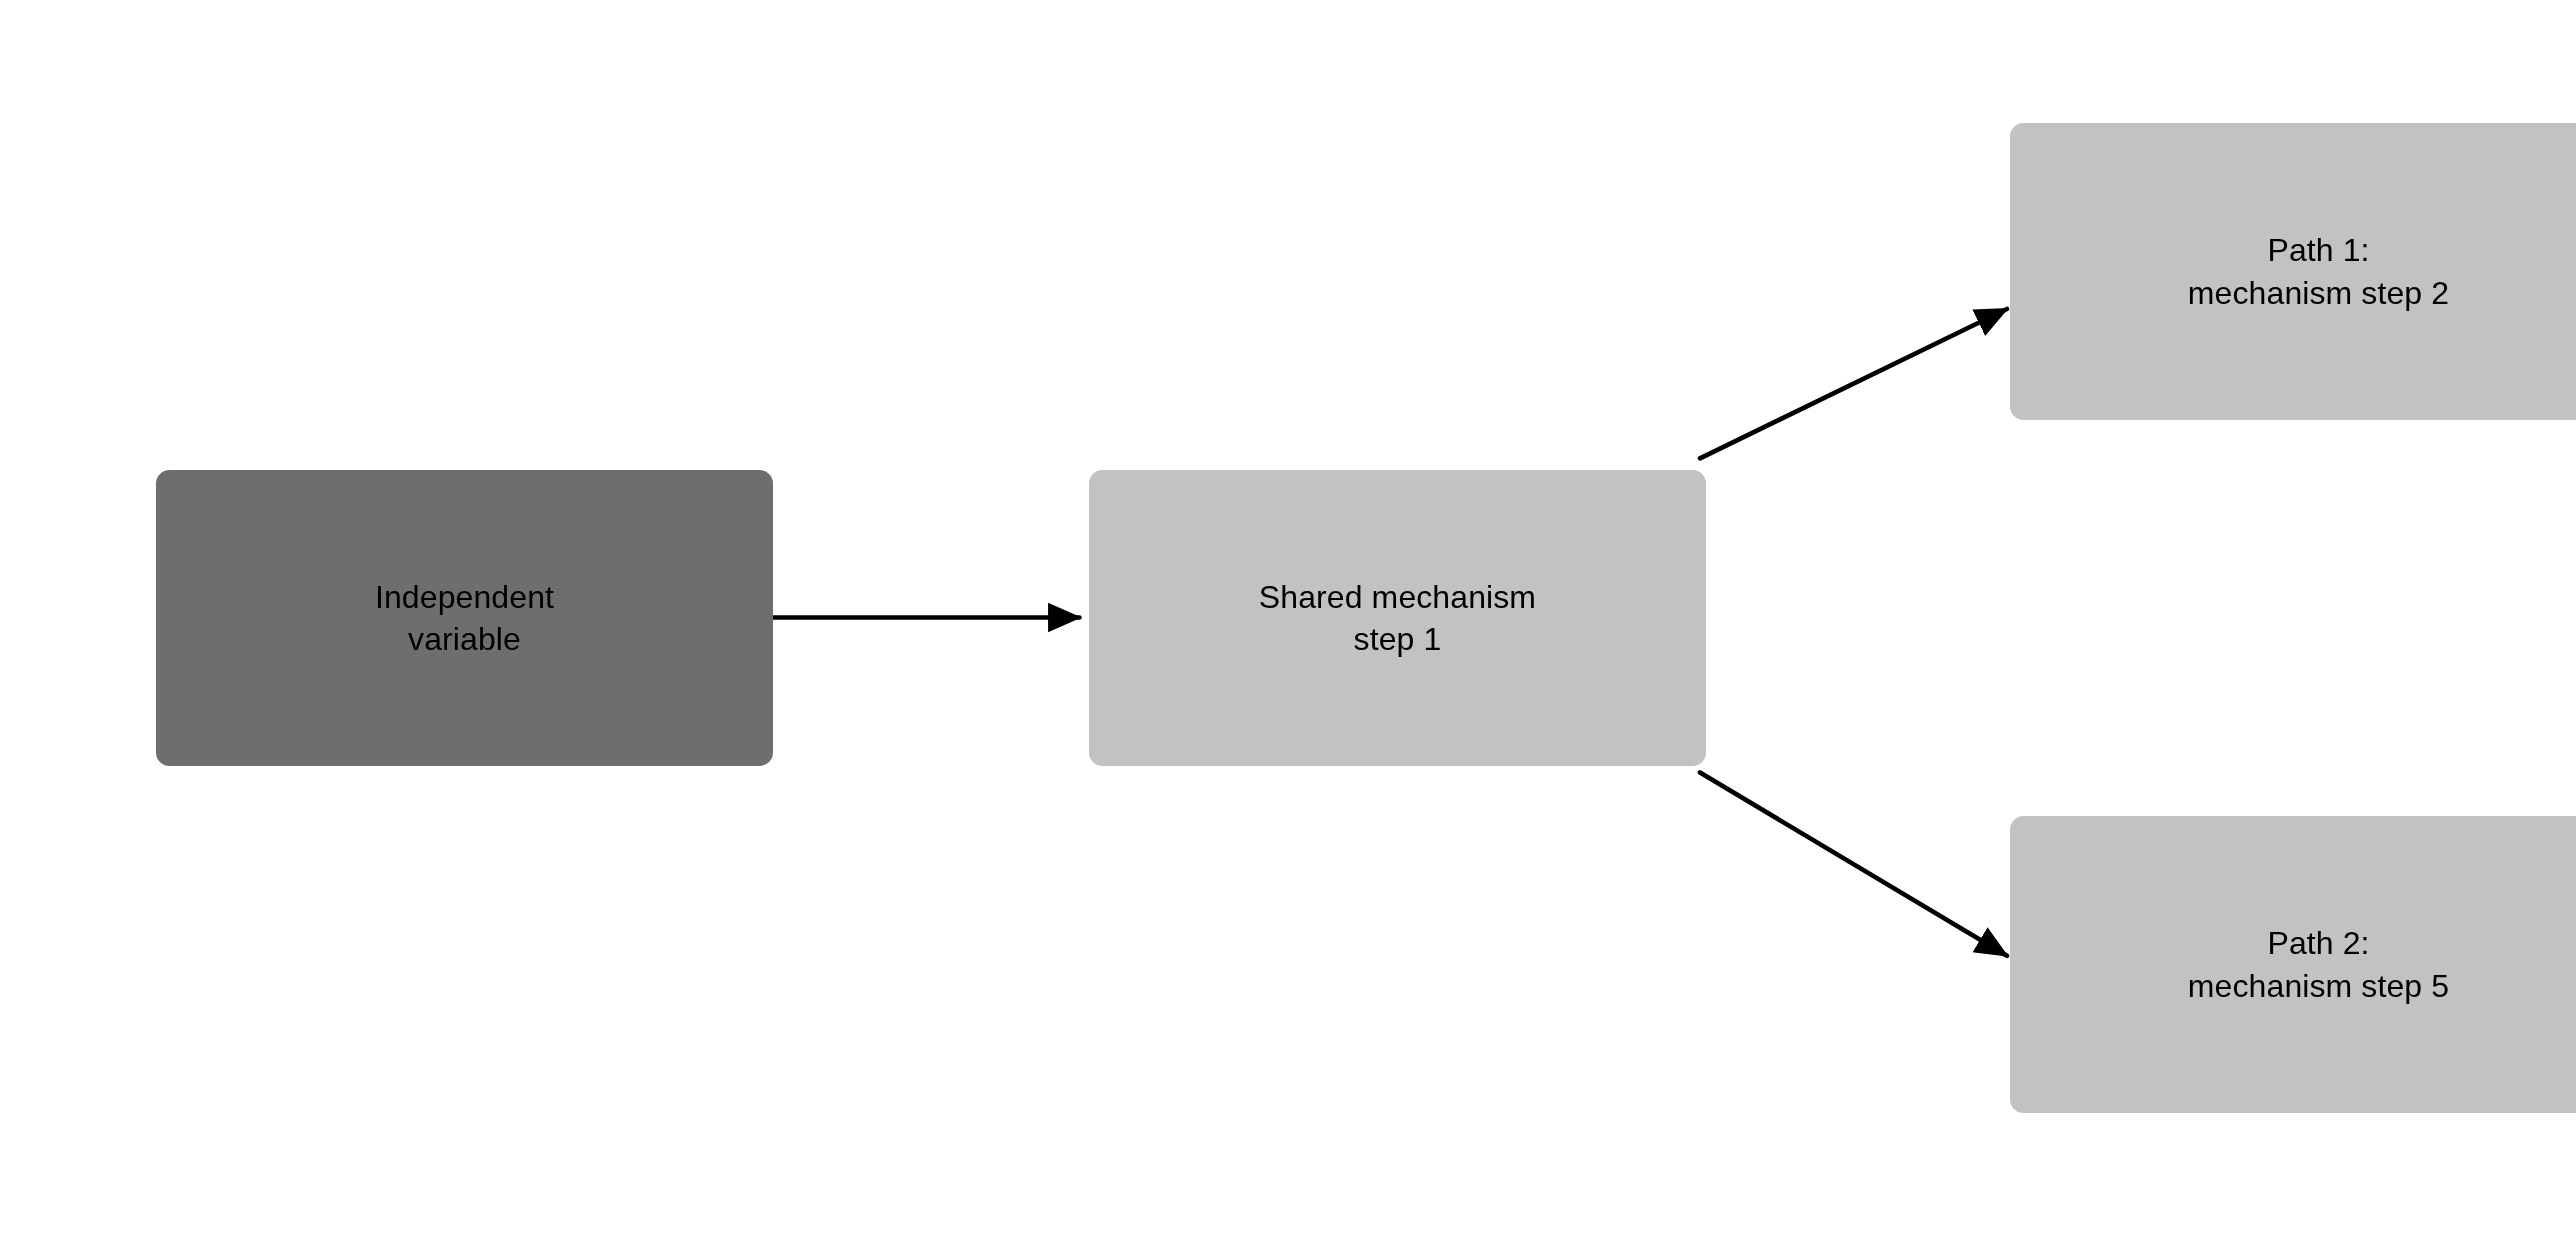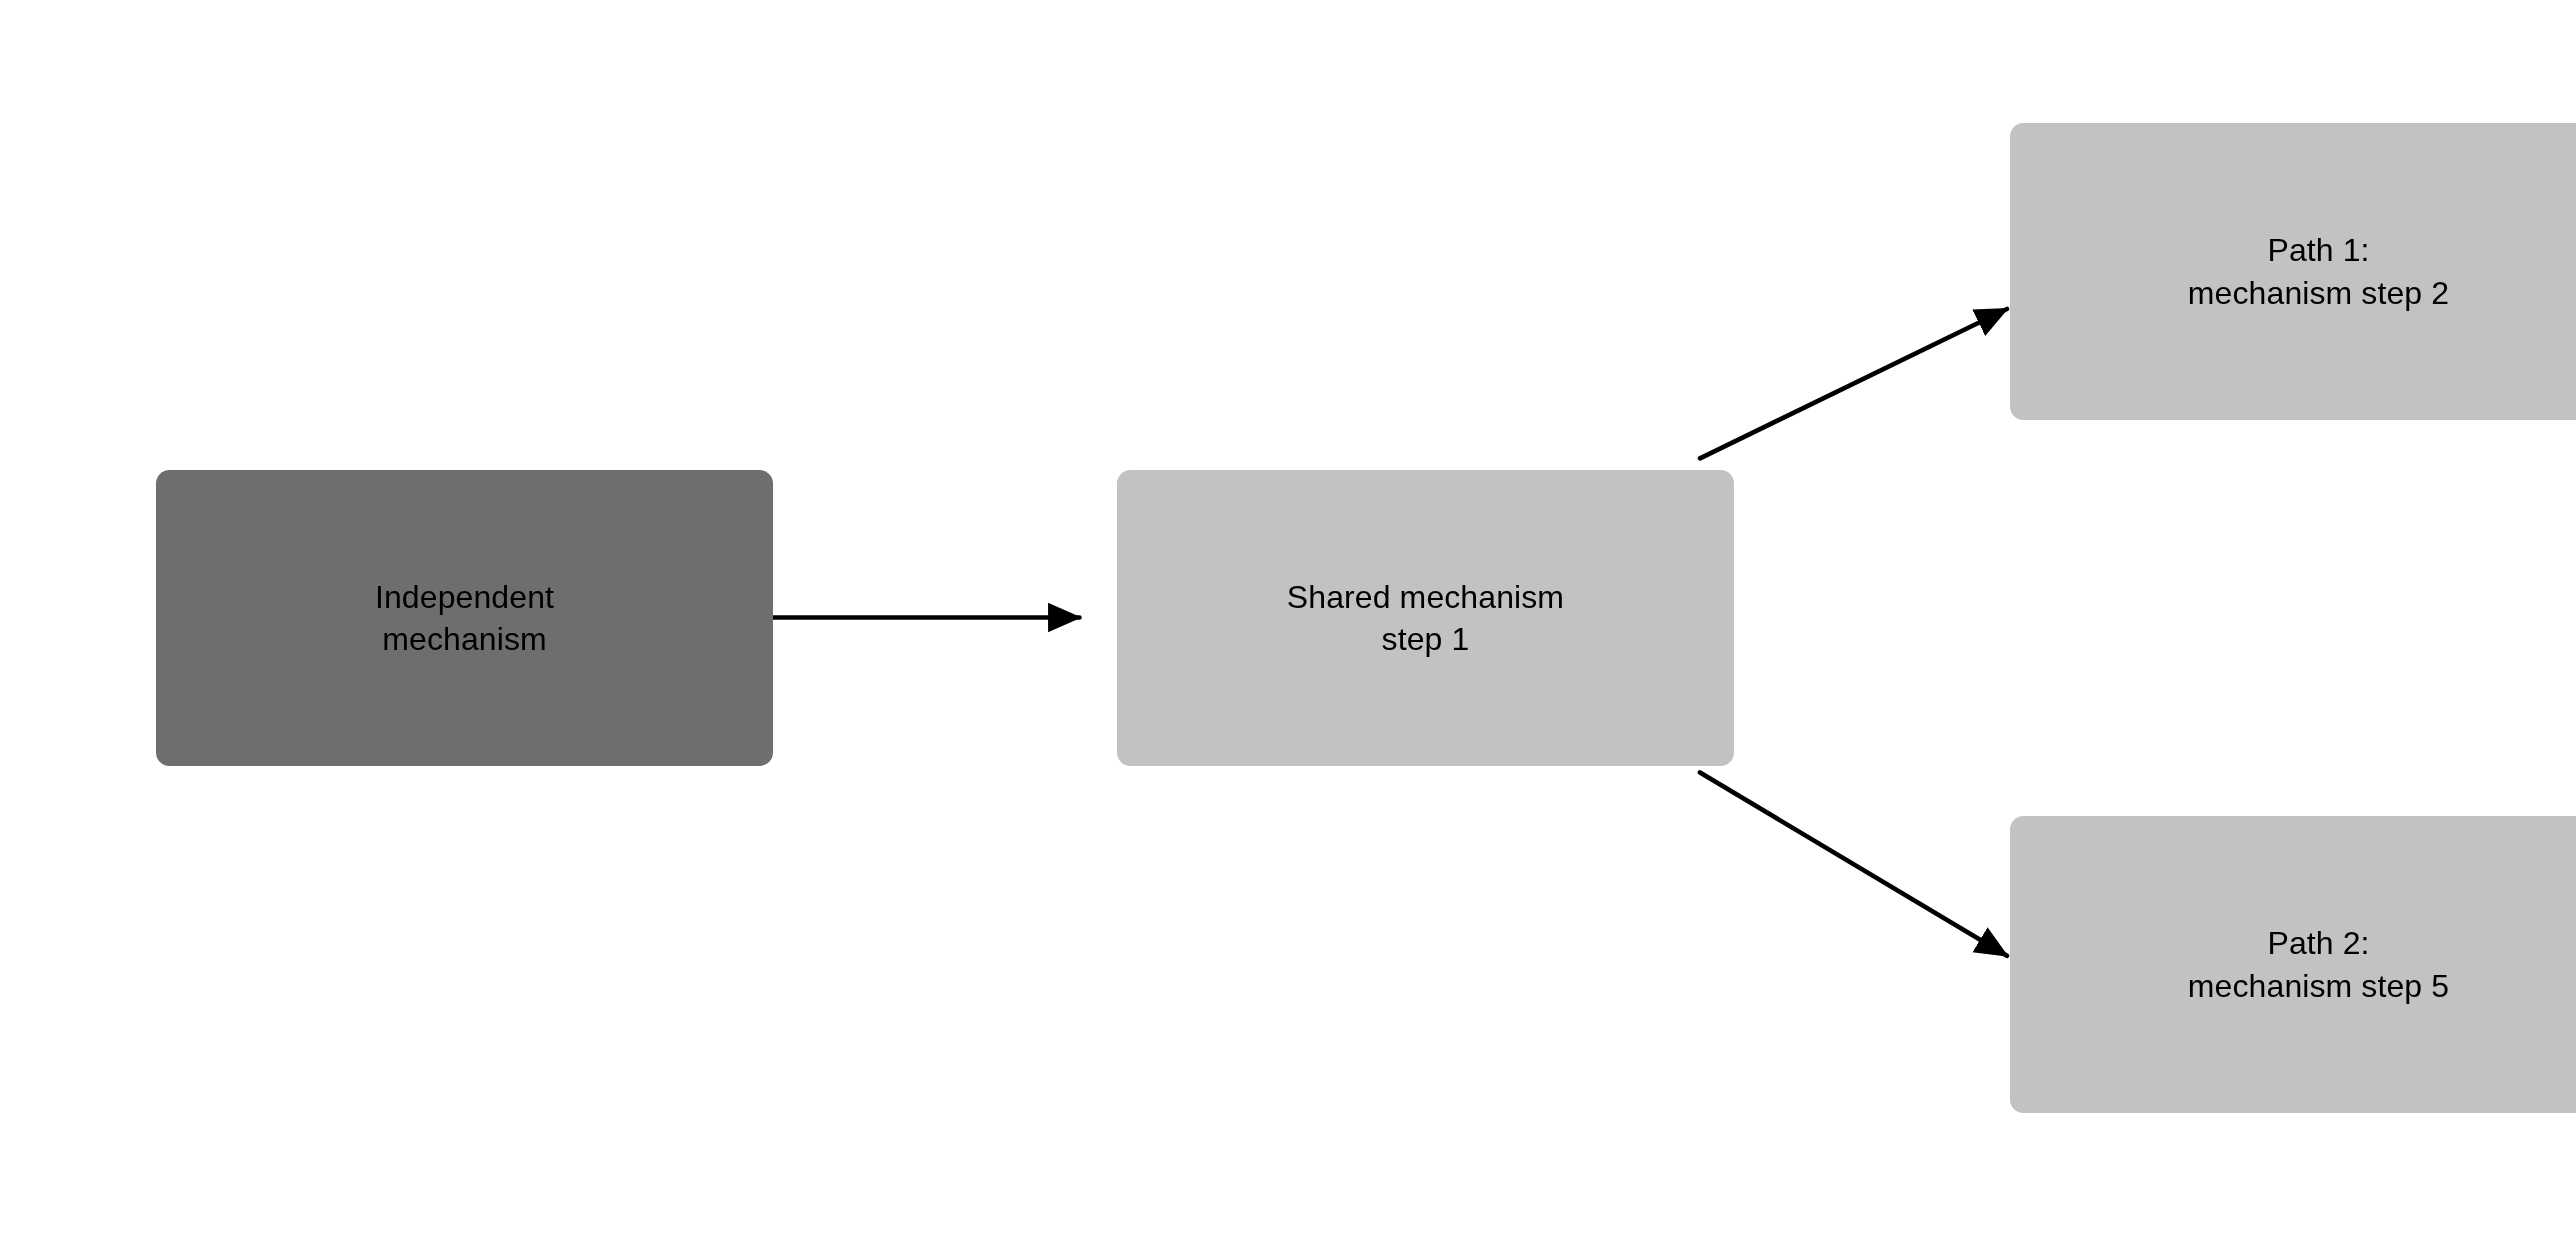--- a/index.html
+++ b/index.html
@@ -43,21 +43,21 @@
     white-space: pre-line;
     letter-spacing: 0.1px;
     text-align: center;
   }
   
   #node-independent {
     left: 156px;  top: 470px;  width: 617px; height: 296px;
     background: #6e6e6e;
   }
   #node-shared {
-    left: 1117px; top: 470px;  width: 617px; height: 296px;
+    left: 1089px; top: 470px;  width: 617px; height: 296px;
     background: #c2c2c2;
   }
   #node-path1 {
     left: 2010px; top: 123px;  width: 617px; height: 297px;
     background: #c2c2c2;
   }
   #node-path2 {
     left: 2010px; top: 816px; width: 617px; height: 297px;
     background: #c2c2c2;
   }
@@ -80,21 +80,21 @@
 
     <line x1="3300" y1="1500" x2="3896" y2="1856" stroke="#000000" stroke-width="9" stroke-linecap="round" marker-end="url(#arrowhead)"></line>
 
     <line x1="5102" y1="530" x2="5696" y2="905" stroke="#000000" stroke-width="9" stroke-linecap="round" marker-end="url(#arrowhead)"></line>
 
     <line x1="5102" y1="1872" x2="5696" y2="1494" stroke="#000000" stroke-width="9" stroke-linecap="round" marker-end="url(#arrowhead)"></line>
   </svg>
 
   <div class="node" id="node-independent">
     <span class="node-label">Independent
-mechanism</span>
+variable</span>
   </div>
 
   <div class="node" id="node-shared">
     <span class="node-label">Shared mechanism
 step 1</span>
   </div>
 
   <div class="node" id="node-path1">
     <span class="node-label">Path 1:
 mechanism step 2</span>

